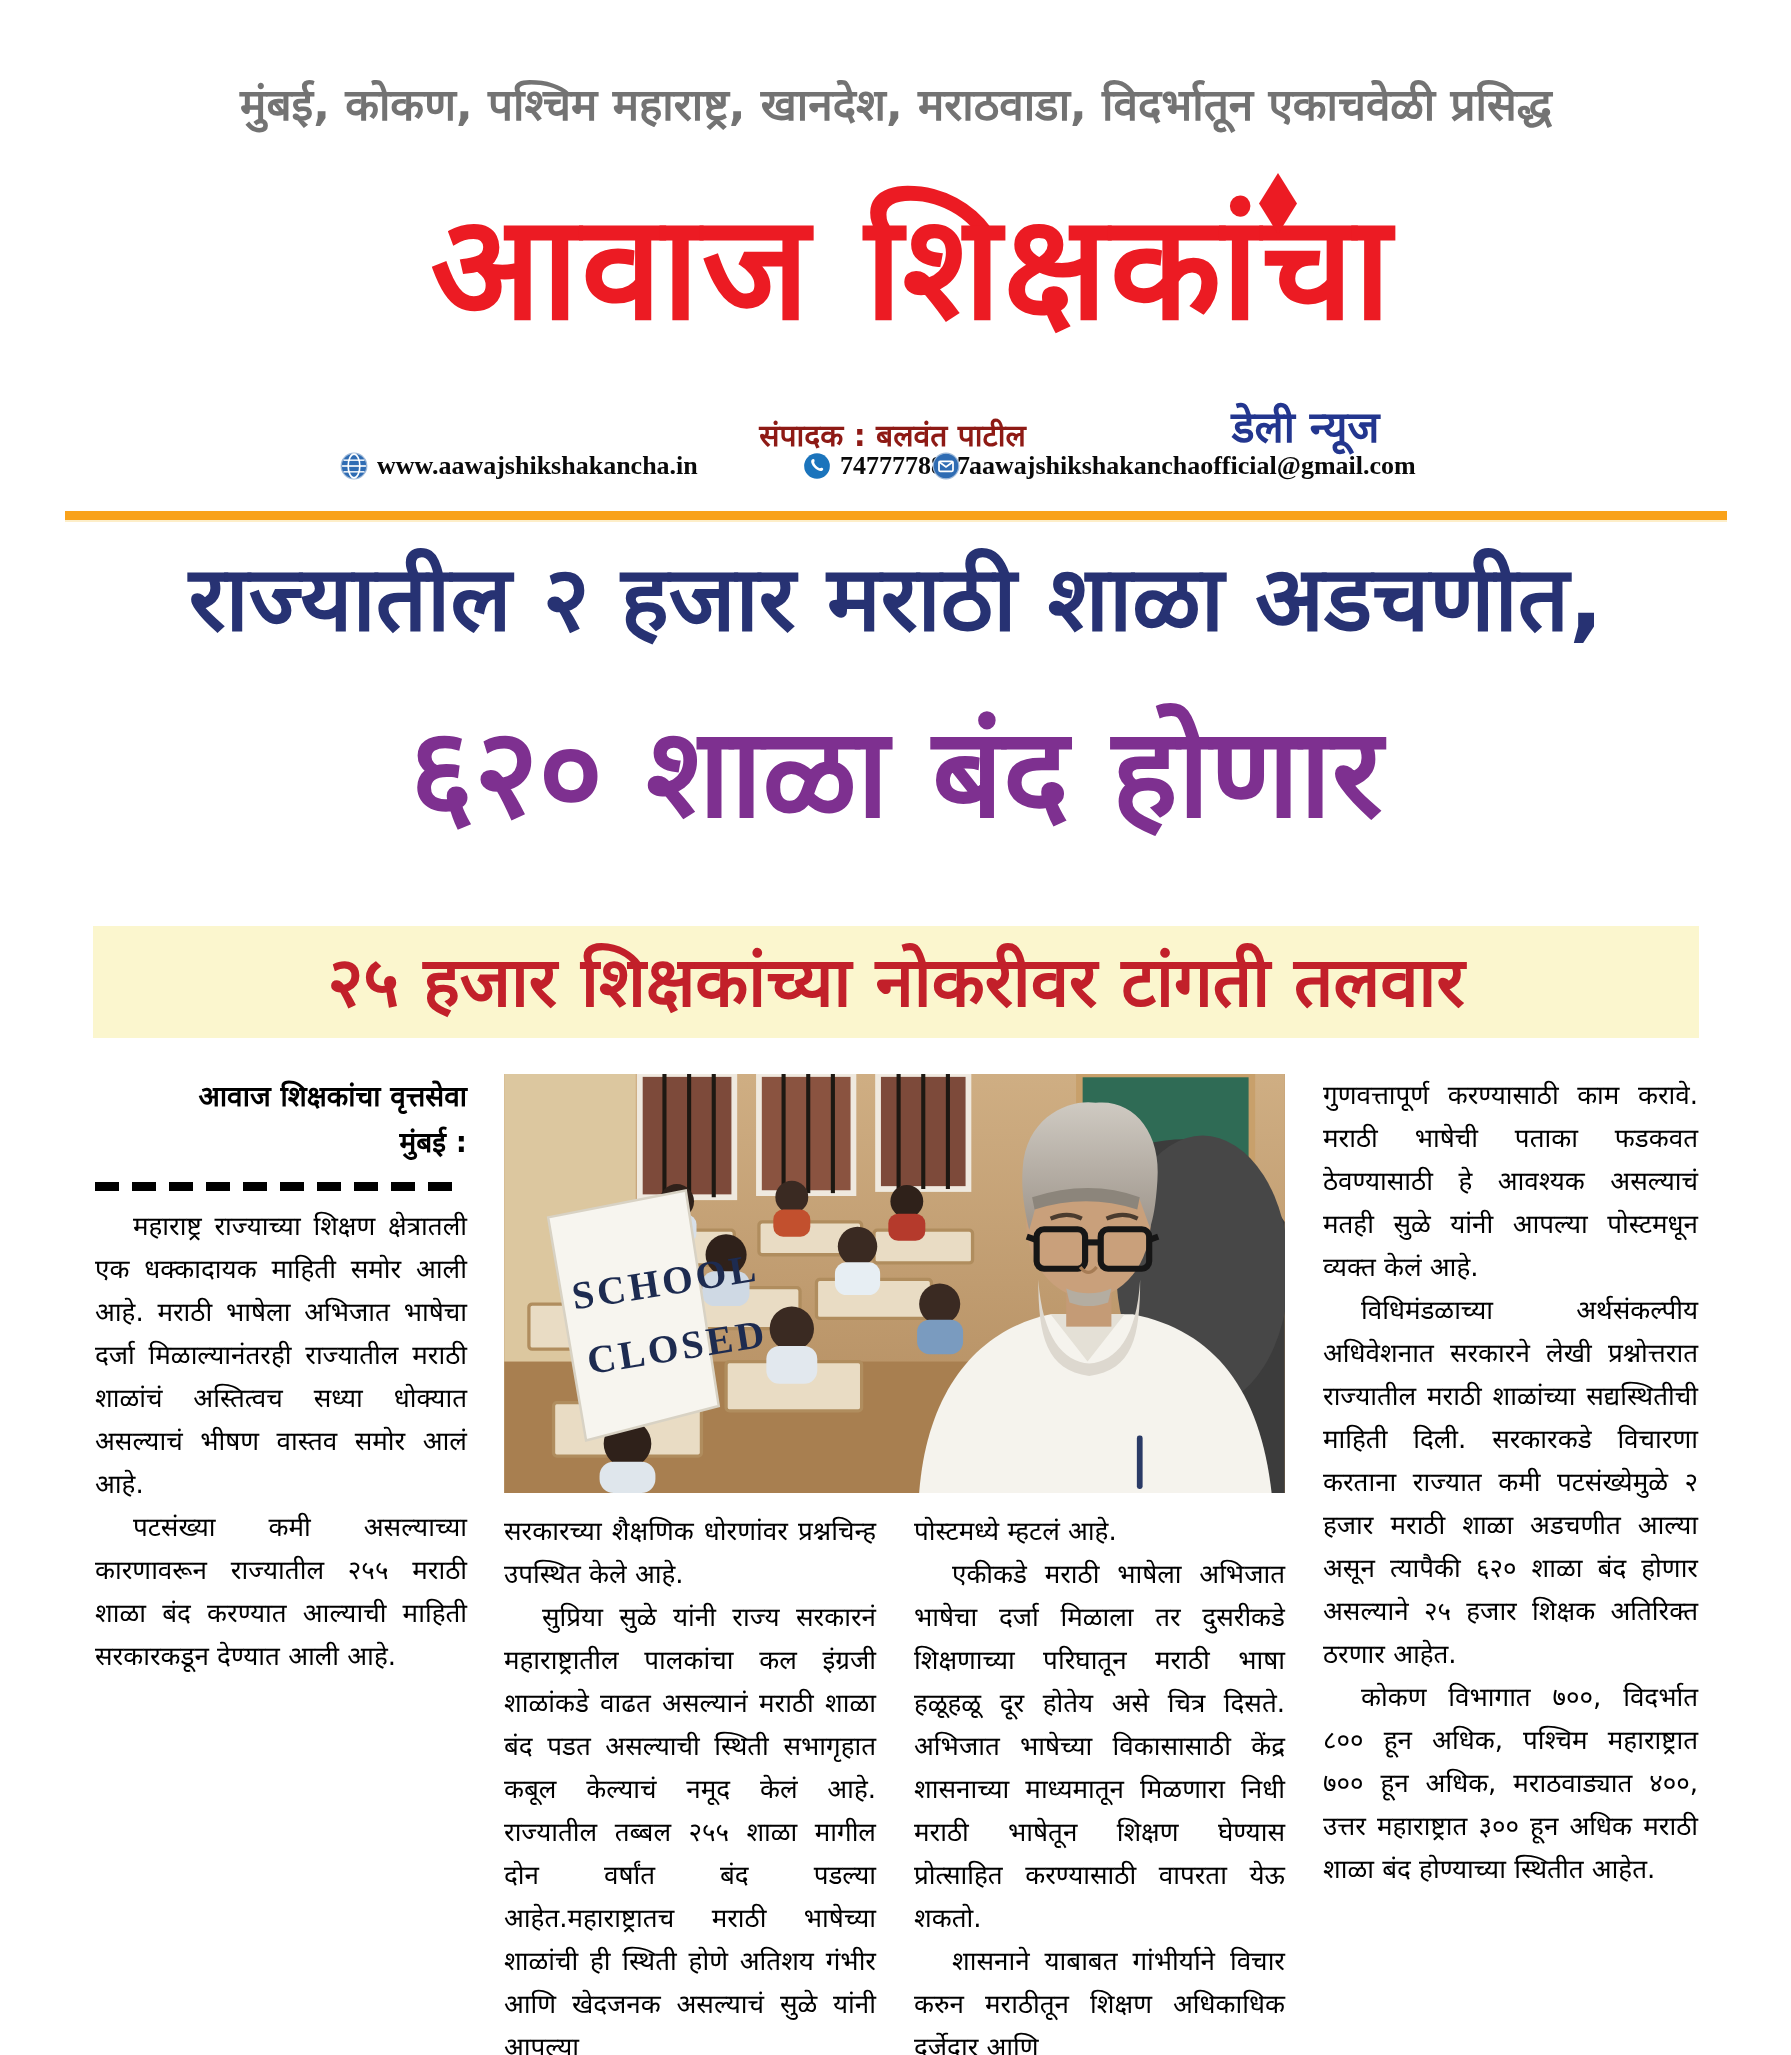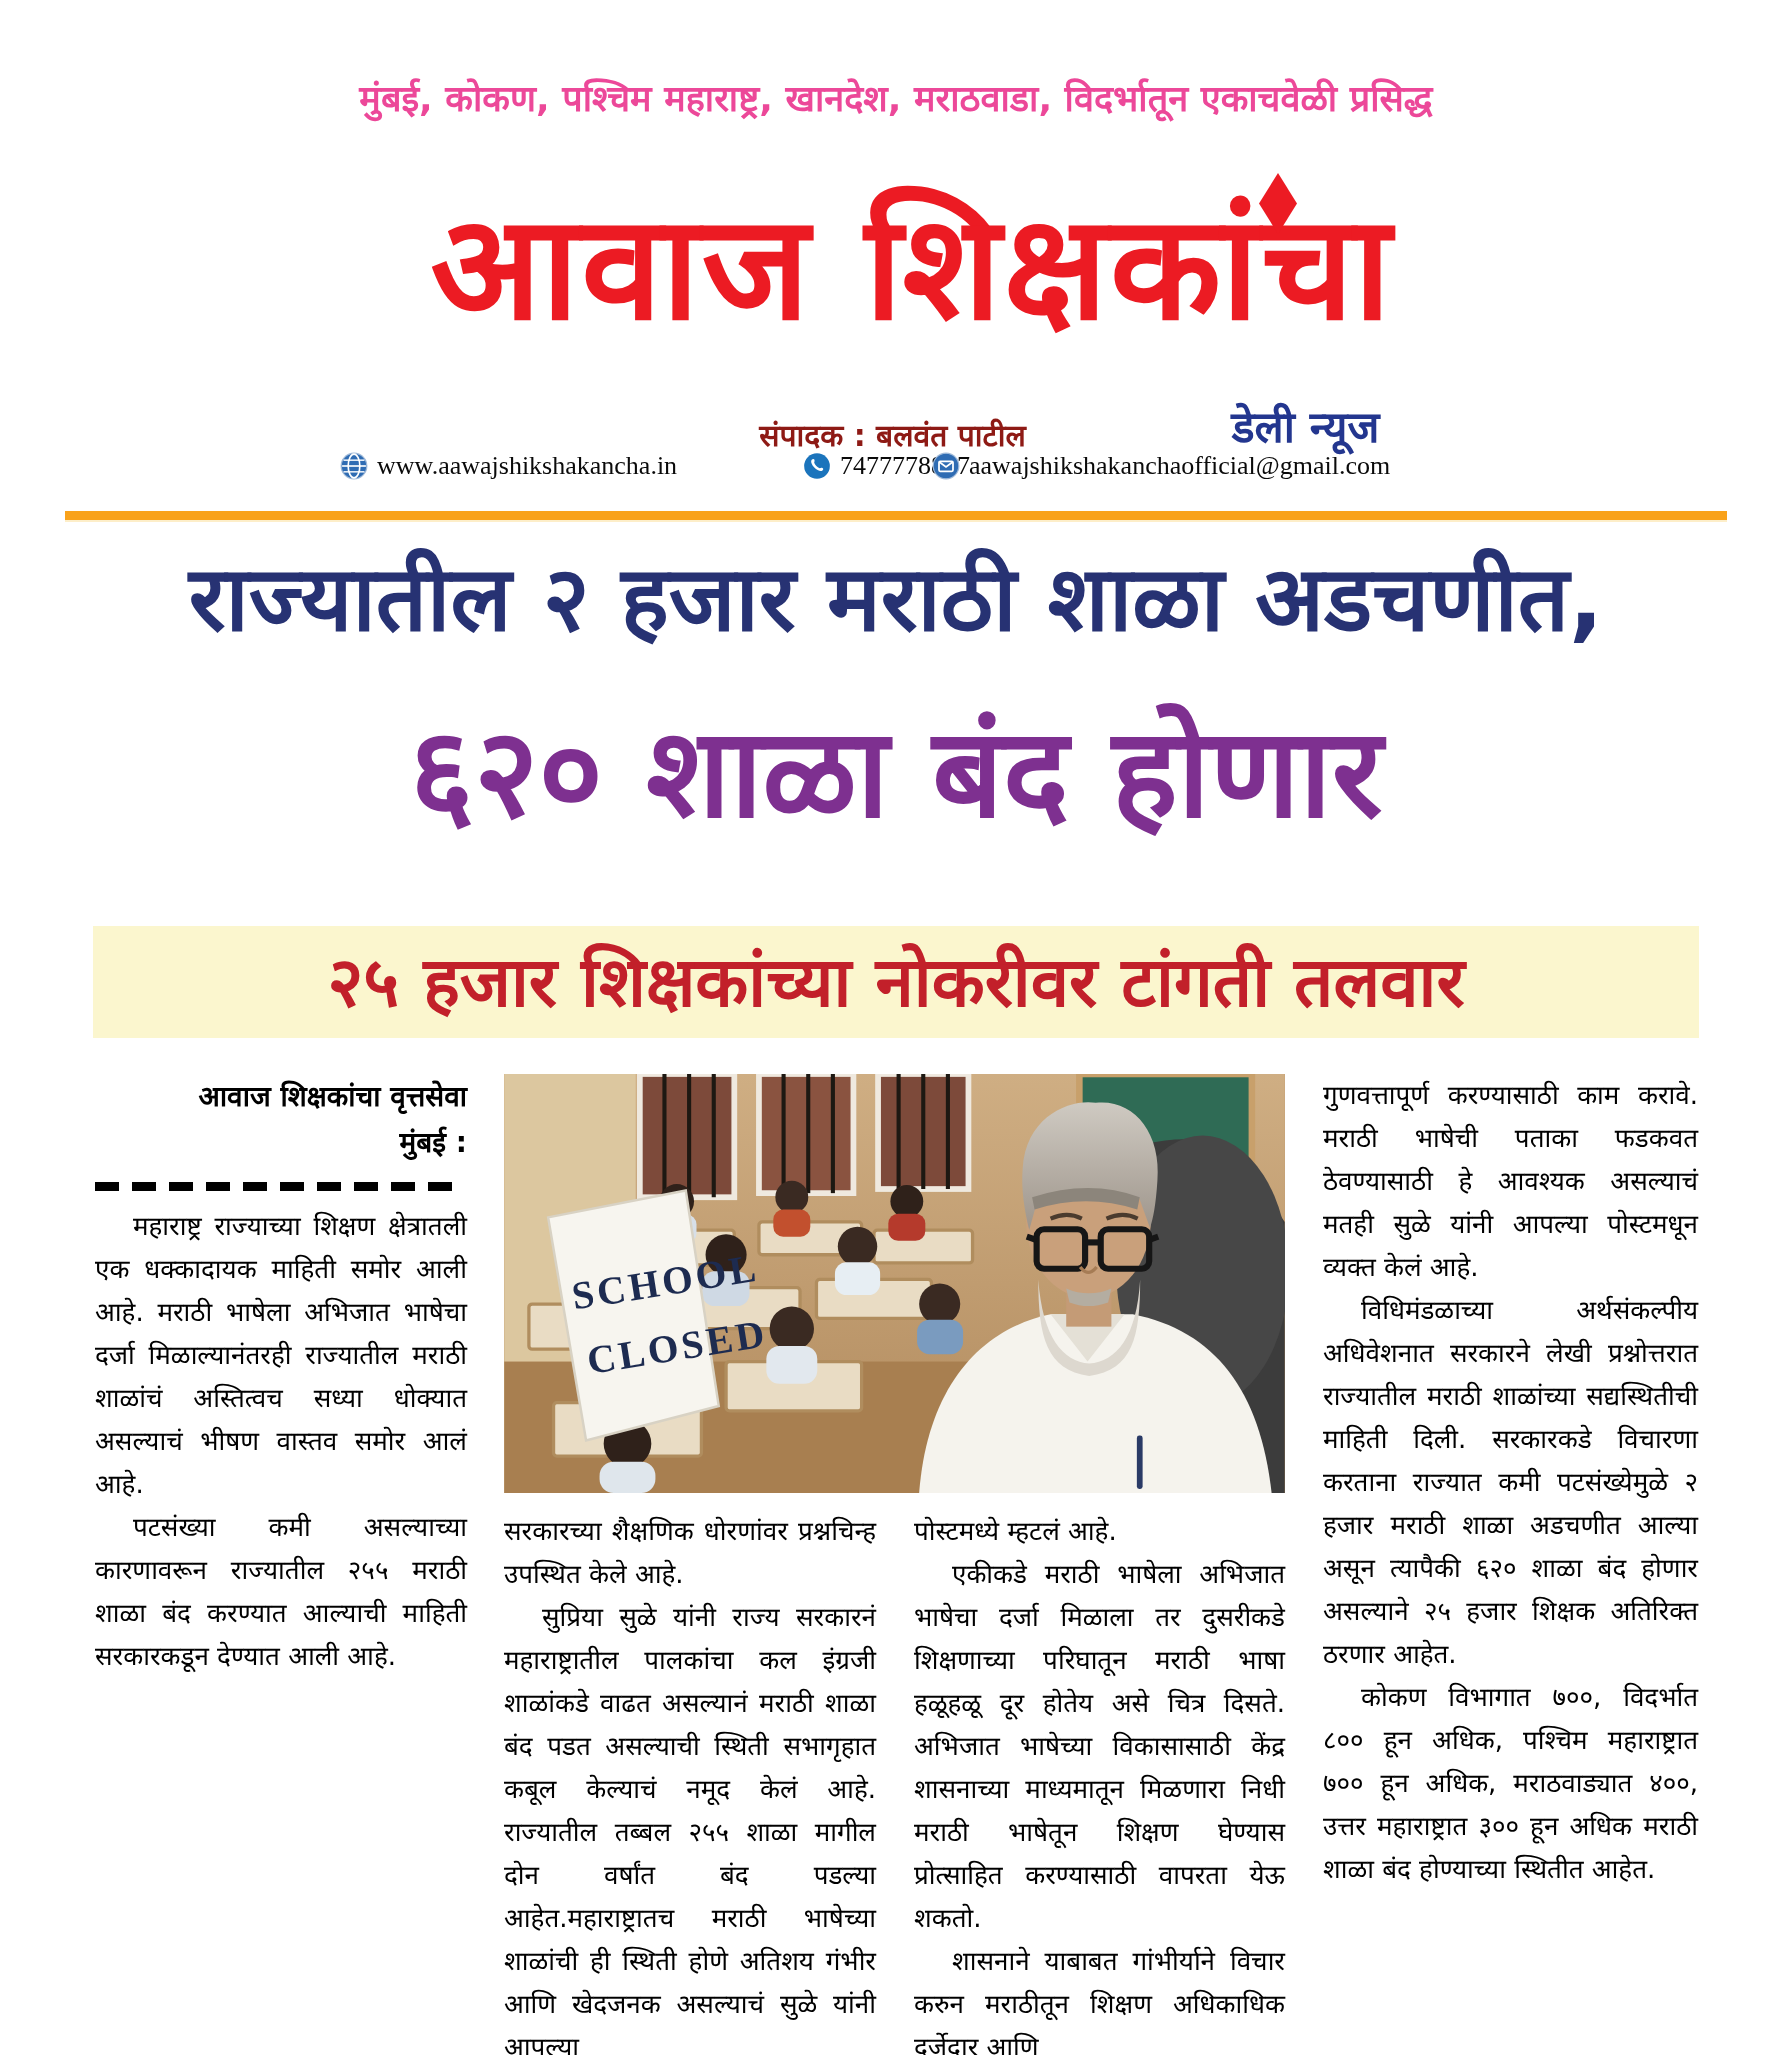--- a/index.html
+++ b/index.html
@@ -4,21 +4,21 @@
 <style>
   * { margin:0; padding:0; box-sizing:border-box; }
   html,body { background:#ffffff; }
   .page {
     position:relative; width:1792px; height:2236px; background:#ffffff;
     font-family:"DejaVu Sans", sans-serif; color:#000; overflow:hidden;
   }
   
   .tagline {
     position:absolute; top:73px; left:0; width:100%; text-align:center;
-    font-size:36px; font-weight:700; color:#ec4899;
+    font-size:44px; font-weight:700; color:#737373;
     font-family:"DejaVu Sans", sans-serif;
   }
   .masthead {
     position:absolute; top:136px; left:16px; width:100%; text-align:center;
     font-size:145px; line-height:263px; font-weight:700; color:#ec1b23;
     letter-spacing:2.5px;
   }
   .masthead-diamond {
     position:absolute; left:1259px; top:173px; width:38px; height:61px;
     background:#ec1b23;
@@ -26,21 +26,21 @@
   }
   .editor-line {
     position:absolute; top:414px; left:588px; width:609px; text-align:center;
     font-size:30px; font-weight:700; color:#8e1a15;
   }
   .edition {
     position:absolute; top:396px; left:1174px; width:263px; text-align:center;
     font-size:43px; font-weight:700; color:#23368f;
   }
   
-  .contact-row { position:absolute; top:451px; left:0; width:100%; height:41px; }
+  .contact-row { position:absolute; top:451px; left:0; width:100%; height:41px;font-weight:bold; }
   .contact-item {
     position:absolute; display:flex; align-items:center; gap:9px;
     font-family:"Liberation Serif", serif; font-size:26px; color:#0a0a0a;
   }
   .contact-item.website { left:340px; }
   .contact-item.phone   { left:803px; }
   .contact-item.email   { left:932px; }
   .cicon { width:28px; height:28px; flex:0 0 auto; }
   .orange-rule {
     position:absolute; top:511px; left:65px; width:1662px; height:10.7px;

